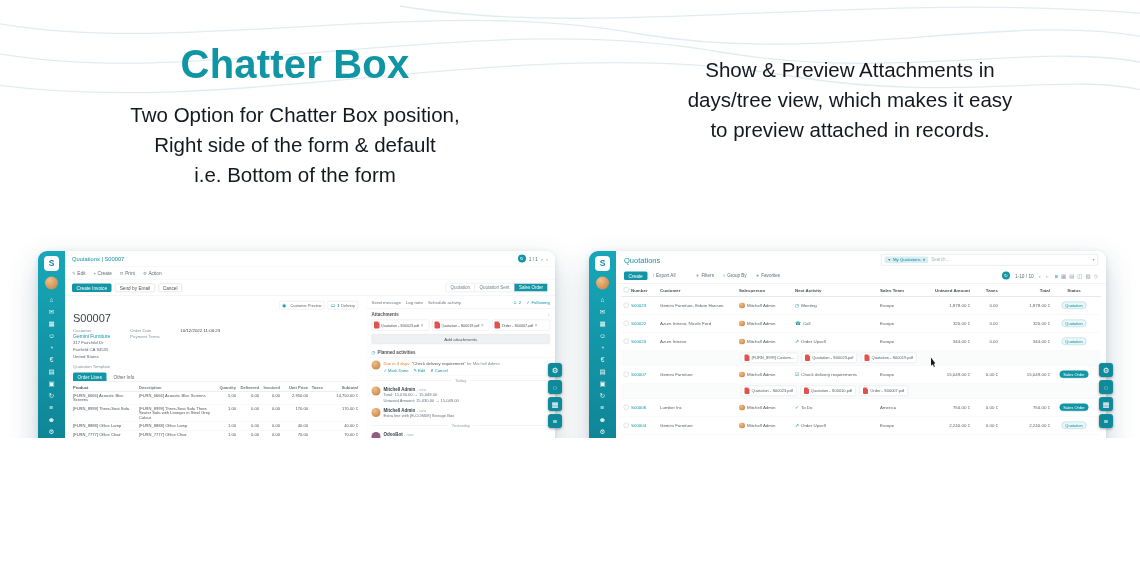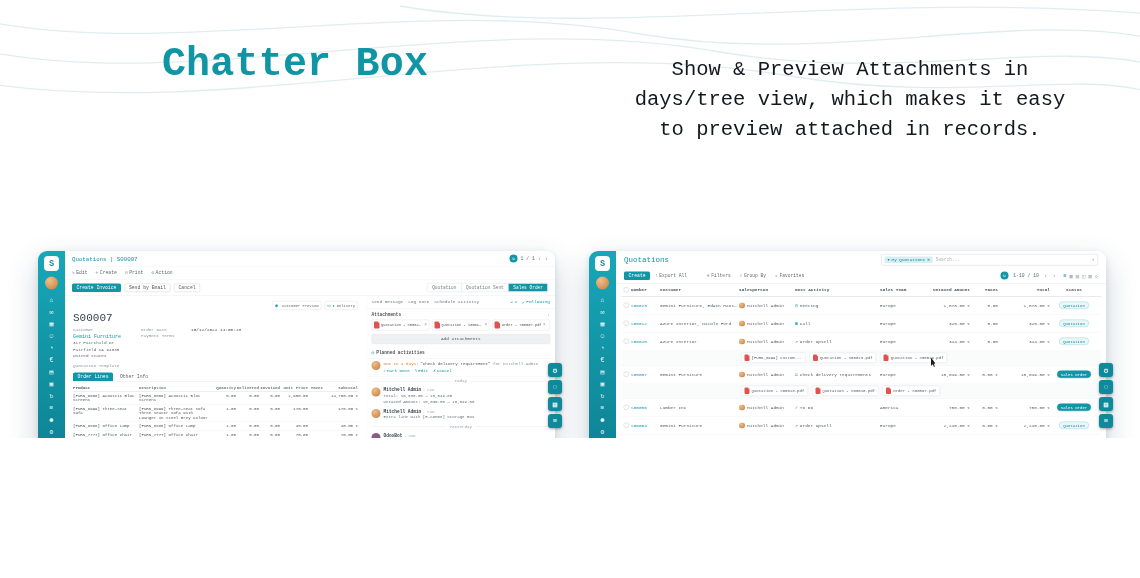--- a/index.html
+++ b/index.html
@@ -1,17 +1,17 @@
 <!DOCTYPE html>
 <html><head>
 <meta charset="utf-8">
 <style>
   html,body{margin:0;padding:0;background:#fff;}
   .page{position:relative;width:1140px;height:438px;overflow:hidden;background:#fff;
-        font-family:Liberation Mono, monospace;-webkit-font-smoothing:antialiased;}
+        font-family:Liberation Sans, sans-serif;-webkit-font-smoothing:antialiased;}
   .waves{position:absolute;left:0;top:0;z-index:0;}
   .hero{position:absolute;text-align:center;z-index:2;}
   .hero-left{left:75px;top:42px;width:440px;}
   .hero-right{left:593px;top:42px;width:514px;}
   .hero h1{margin:0;font-size:40px;font-weight:700;color:#1095a5;letter-spacing:.2px;}
   .sub{margin-top:13px;font-size:20.5px;line-height:30px;color:#14181f;font-weight:500;}
 
   
   .card{position:absolute;top:251px;width:517px;height:287px;border-radius:9px;z-index:2;
         box-shadow:0 12px 30px rgba(10,60,80,.22),0 2px 6px rgba(10,60,80,.12);background:#fff;}
@@ -199,20 +199,26 @@
         <path d="M600,578 L830,452"></path>
       <path d="M380,452 L610,578"></path>
         <path d="M470,452 L700,578"></path>
       <path d="M560,452 L790,578"></path>
         <path d="M650,452 L880,578"></path>
     </g>
   </svg>
 
   <section class="hero hero-left">
     <h1>Chatter Box</h1>
+    <div class="sub">
+
+    <div class="subline">Two Option for Chatter Box position,</div>
+        <div class="subline">Right side of the form &amp; default</div>
+        <div class="subline">i.e. Bottom of the form</div>
+      </div>
   </section>
 
   <section class="hero hero-right">
     <div class="sub">
 
     <div class="subline">Show &amp; Preview Attachments in</div>
         <div class="subline">days/tree view, which makes it easy</div>
         <div class="subline">to preview attached in records.</div>
       </div>
   </section>

